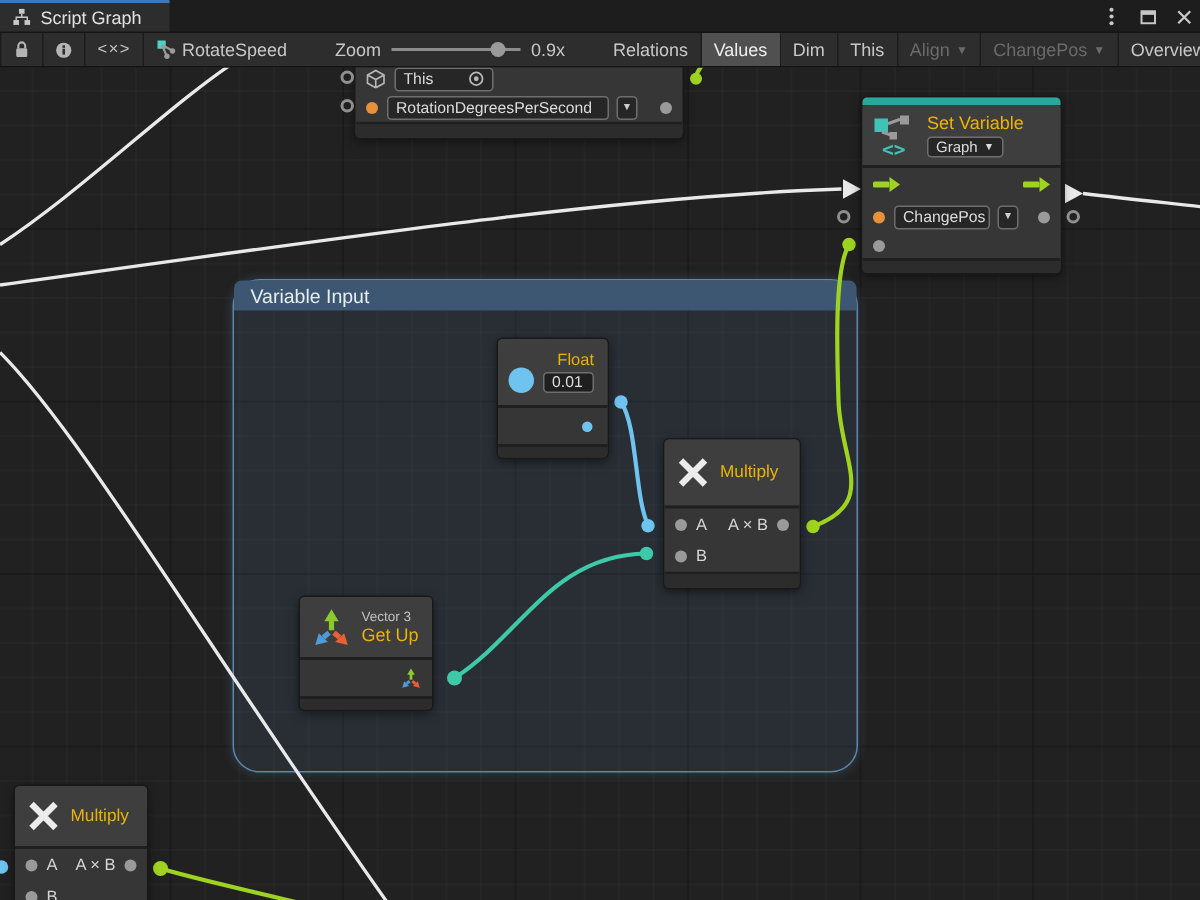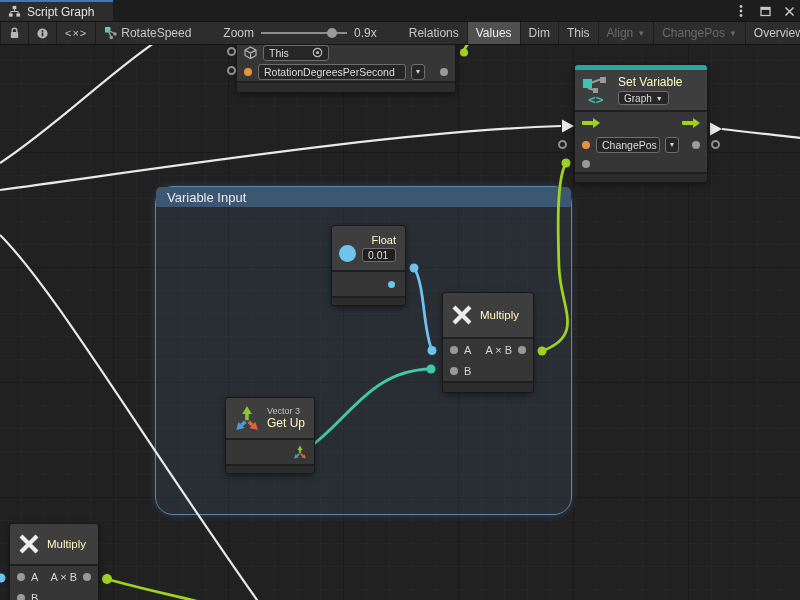--- a/index.html
+++ b/index.html
@@ -68,21 +68,21 @@
   .port.bluep{background:var(--blue);}
   .ring{position:absolute;width:9px;height:9px;border:2px solid #8f8f8f;border-radius:50%;z-index:3;}
   .field{background:#262626;border:1px solid #6e6e6e;border-radius:3px;color:#dcdcdc;
     padding:0 5px;height:16px;display:flex;align-items:center;font-size:10.5px;white-space:nowrap;overflow:hidden;}
   .dropbtn{background:#262626;border:1px solid #6e6e6e;border-radius:3px;width:14px;height:16px;
     display:flex;align-items:center;justify-content:center;font-size:7px;color:#cfcfcf;flex:none;margin-left:-1px;}
   .garrow{position:relative;width:18px;height:12px;flex:none;}
   .garrow .bar{position:absolute;left:0;top:4px;width:11px;height:4px;background:var(--lime);border-radius:1px;}
   .garrow i{position:absolute;left:11px;top:1px;width:0;height:0;border-left:7px solid var(--lime);
     border-top:5px solid transparent;border-bottom:5px solid transparent;}
-  .title{font-size:12px;color:#fef9c3;}
+  .title{font-size:12px;color:#eab308;}
   .subtle{font-size:9px;color:#c2c2c2;}
   .spacer{flex:1;}
 </style>
 </head>
 <body>
 
 <div class="window">
 
   <div class="tabbar">
     <div class="tab">
@@ -309,21 +309,21 @@
           <span class="port"></span>
         </div>
         <div class="nrow" style="height:21px">
           <span class="port"></span>
           <span>B</span>
         </div>
       </div>
       <div class="nfooter" style="height:11px"></div>
     </div>
 
-    <div class="node" style="left:226px;top:353px;width:88px">
+    <div class="node" style="left:200px;top:353px;width:88px">
       <div class="nheader" style="height:40px">
         <svg width="26" height="26" viewBox="0 0 24 24" style="flex:none">
           <line x1="12" y1="14" x2="12" y2="7" stroke="#8bc92f" stroke-width="3.2"></line>
           <polygon points="12,1 7.6,8.4 16.4,8.4" fill="#8bc92f"></polygon>
           <line x1="10.5" y1="15.5" x2="7" y2="18.5" stroke="#4f9bd8" stroke-width="3.2"></line>
           <polygon points="2,23 9.8,21.2 4.2,15.8" fill="#4f9bd8"></polygon>
           <line x1="13.5" y1="15.5" x2="17" y2="18.5" stroke="#e96036" stroke-width="3.2"></line>
           <polygon points="22,23 14.2,21.2 19.8,15.8" fill="#e96036"></polygon>
         </svg>
         <div>

